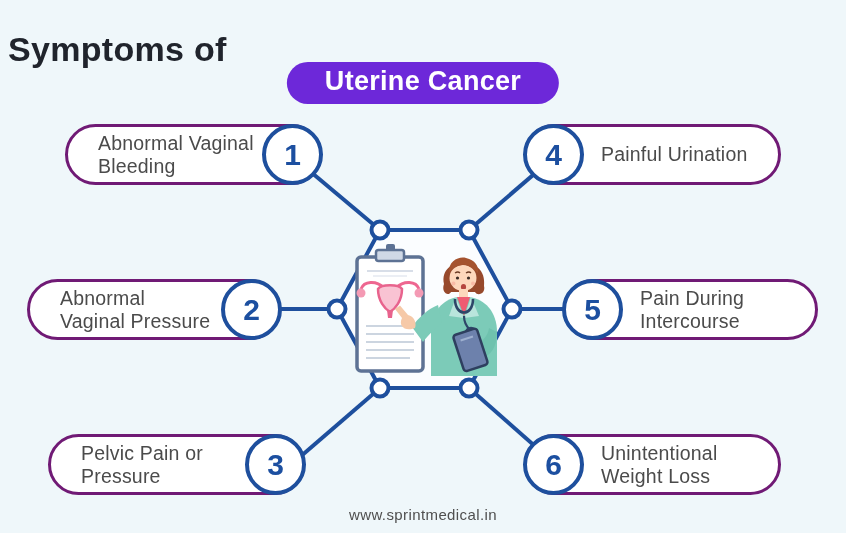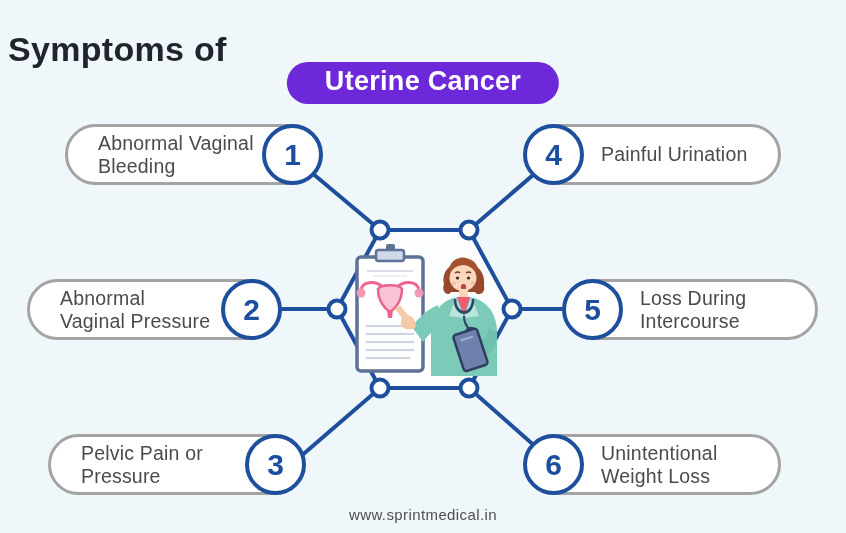--- a/index.html
+++ b/index.html
@@ -21,21 +21,21 @@
     background:#6d28d9;color:#ffffff;
     font-size:27px;font-weight:700;letter-spacing:.3px;
     padding:4px 38px 7px 38px;border-radius:22px;
     white-space:nowrap;
   }
   .lines-svg{position:absolute;top:0;left:0;}
   .pill{
     position:absolute;
     height:61px;box-sizing:border-box;
     background:#ffffff;
-    border:3px solid #a3a3a3;border-radius:32px;
+    border:3px solid #701a75;border-radius:32px;
     display:flex;align-items:center;
   }
   .pill .label{
     font-size:19.5px;line-height:1.18;color:#4b4b4b;
     letter-spacing:.2px;
   }
   .pill .numcircle{
     position:absolute;top:-3px;
     width:61px;height:61px;box-sizing:border-box;
     background:#ffffff;border:4px solid #1e4f9d;border-radius:50%;
@@ -169,21 +169,21 @@
   <div class="pill side-left p3">
     <span class="label">Pelvic Pain or Pressure</span>
     <span class="numcircle">3</span>
   </div>
   <div class="pill side-right p4">
     <span class="numcircle">4</span>
     <span class="label">Painful Urination</span>
   </div>
   <div class="pill side-right p5">
     <span class="numcircle">5</span>
-    <span class="label">Loss During Intercourse</span>
+    <span class="label">Pain During Intercourse</span>
   </div>
   <div class="pill side-right p6">
     <span class="numcircle">6</span>
     <span class="label">Unintentional Weight Loss</span>
   </div>
 
   <div class="footer">www.sprintmedical.in</div>
 </div>
 
 </body></html>

